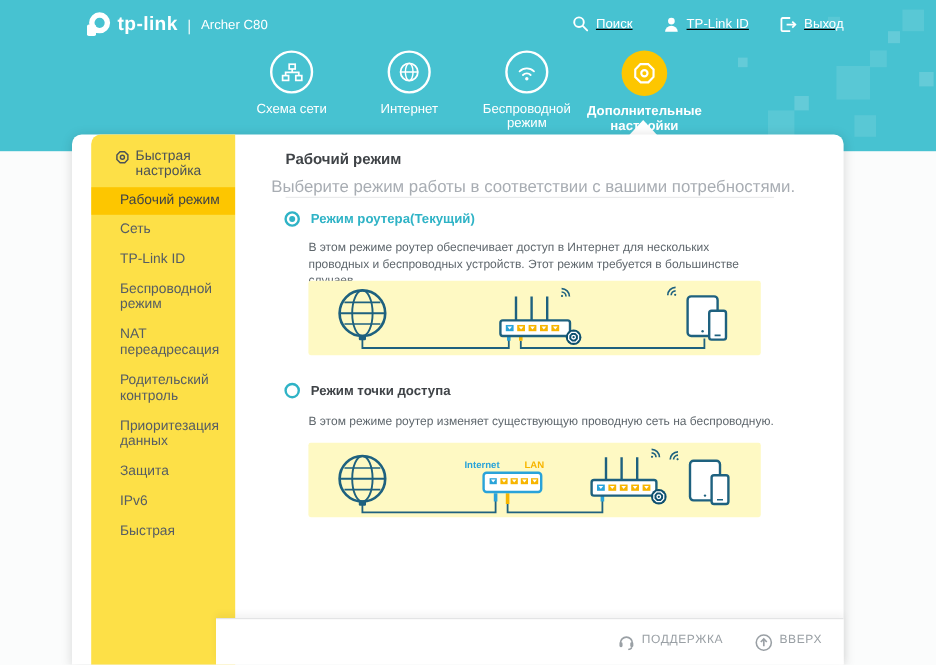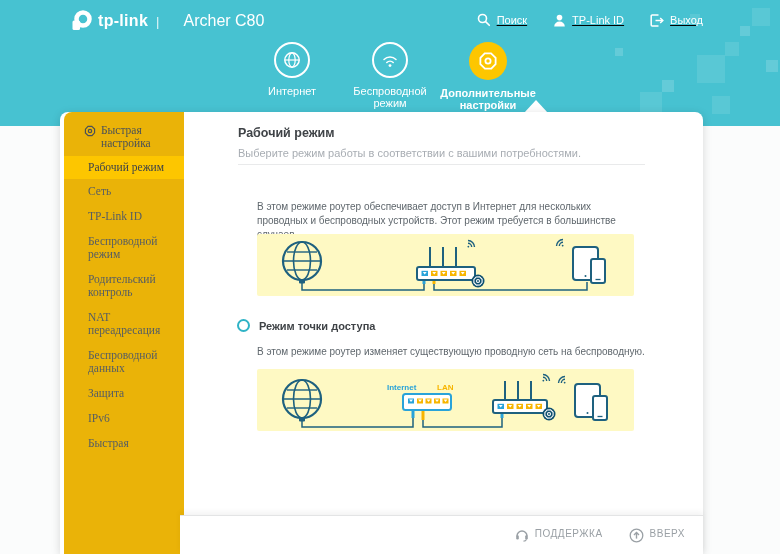--- a/index.html
+++ b/index.html
@@ -9,49 +9,49 @@
 
   
   .header { position:absolute; top:0; left:0; width:780px; height:126px; background:#47c2d1; }
   .deco { position:absolute; background:rgba(255,255,255,.10); }
   .deco.d2 { background:rgba(255,255,255,.16); }
 
   .topbar { position:absolute; top:0; left:0; right:0; height:40px; }
   .logo { position:absolute; left:70px; top:9px; display:flex; align-items:center; color:#fff; }
   .logo-text { font-size:16px; font-weight:bold; letter-spacing:.3px; margin-left:4px; }
   .logo-sep { margin:0 8px; font-size:13px; opacity:.85; }
-  .logo-model { font-size:16px;margin-left:16px; }
+  .logo-model { font-size:11px; }
   .utilities { position:absolute; right:77px; top:13px; display:flex; align-items:center; gap:26px;text-decoration:underline; }
   .util { display:flex; align-items:center; gap:6px; color:#fff; font-size:11px; cursor:pointer; }
 
   
   .nav { position:absolute; top:42px; left:50%; transform:translateX(-50%); display:flex; }
   .nav-item { width:98px; display:flex; flex-direction:column; align-items:center; cursor:pointer; }
   .nav-circle { width:36px; height:36px; border-radius:50%; border:2px solid #fff; display:flex; align-items:center; justify-content:center; }
   .nav-item.active .nav-circle { border:none; width:38px; height:38px; background:#fdc600; }
   .nav-label { margin-top:7px; font-size:11px; line-height:12px; color:#fff; text-align:center; }
   .nav-item.active .nav-label { font-weight:bold; }
   .pointer { position:absolute; top:100px; left:524px; width:0; height:0;
              border-left:12px solid transparent; border-right:12px solid transparent;
              border-bottom:13px solid #fff; }
 
   
   .card { position:absolute; left:60px; top:112px; width:643px; height:442px;
           background:#fff; border-radius:8px 8px 0 0; box-shadow:0 2px 10px rgba(0,0,0,.15); }
 
   
-  .sidebar { position:absolute; left:4px; top:0; bottom:0; width:120px; background:#eab308; border-radius:8px 0 0 0; overflow:hidden;font-family:Liberation Serif, serif; }
+  .sidebar { position:absolute; left:16px; top:0; bottom:0; width:120px; background:#fde047; border-radius:8px 0 0 0; overflow:hidden; }
   .side-item { padding:6px 10px 6px 24px; font-size:11.5px; line-height:13px; color:#565d63; cursor:pointer; }
   .side-item.first { padding-top:12px; padding-left:20px; display:flex; gap:5px; color:#4a5157; }
   .side-item.selected { background:#fdc600; color:#3e4347; height:23px; line-height:23px; padding:0 10px 0 24px; }
 
   
   .content { position:absolute; left:120px; top:0; right:0; bottom:0; }
   .page-title { position:absolute; left:58px; top:14px; font-size:12.5px; font-weight:bold; color:#3f4347; }
-  .page-subtitle { position:absolute; left:58px; top:35px; font-size:11px; color:#a8adb3; }
+  .page-subtitle { position:absolute; left:46px; top:35px; font-size:14px; color:#a8adb3; }
   .divider { position:absolute; left:58px; right:58px; top:52px; height:1px; background:#e9eaeb; }
 
   .radio-row { position:absolute; display:flex; align-items:center; gap:9px; cursor:pointer; }
   .radio { width:13px; height:13px; border-radius:50%; border:2px solid #2fb3c6; background:#fff; position:relative; flex:0 0 auto; }
   .radio.on::after { content:""; position:absolute; left:2px; top:2px; width:5px; height:5px; border-radius:50%; background:#2fb3c6; }
   .radio-label { font-size:11px; font-weight:bold; color:#3f4347; }
   .radio-label.teal { color:#2fb3c6; }
 
   .desc { position:absolute; left:77px; font-size:10px; line-height:14px; color:#5f676d; max-width:360px; }
   .panel { position:absolute; left:77px; width:377px; height:62px; background:#fef9c3; border-radius:2px; }
@@ -112,20 +112,31 @@
             <polyline points="10.2,4 12.8,6.5 10.2,9" fill="none" stroke="#fff" stroke-width="1.5"></polyline>
           </svg>
           <span>Выход</span>
         </div>
       </div>
     </div>
 
     <div class="nav">
       <div class="nav-item">
         <div class="nav-circle">
+          <svg width="19" height="17" viewBox="0 0 19 17">
+            <rect x="7" y="1.5" width="5" height="4" fill="none" stroke="#fff" stroke-width="1.4"></rect>
+            <rect x="1.5" y="11" width="5" height="4" fill="none" stroke="#fff" stroke-width="1.4"></rect>
+            <rect x="12.5" y="11" width="5" height="4" fill="none" stroke="#fff" stroke-width="1.4"></rect>
+            <path d="M9.5,5.5 V8.3 M4,11 V8.3 H15 V11" fill="none" stroke="#fff" stroke-width="1.4"></path>
+          </svg>
+        </div>
+        <div class="nav-label">Схема сети</div>
+      </div>
+      <div class="nav-item">
+        <div class="nav-circle">
           <svg width="18" height="18" viewBox="0 0 18 18">
             <circle cx="9" cy="9" r="7.2" fill="none" stroke="#fff" stroke-width="1.5"></circle>
             <ellipse cx="9" cy="9" rx="3.2" ry="7.2" fill="none" stroke="#fff" stroke-width="1.2"></ellipse>
             <line x1="1.8" y1="9" x2="16.2" y2="9" stroke="#fff" stroke-width="1.2"></line>
           </svg>
         </div>
         <div class="nav-label">Интернет</div>
       </div>
       <div class="nav-item">
         <div class="nav-circle">
@@ -166,44 +177,48 @@
       <div class="side-item">
         <span>Сеть</span>
       </div>
       <div class="side-item">
         <span>TP-Link ID</span>
       </div>
       <div class="side-item">
         <span>Беспроводной режим</span>
       </div>
       <div class="side-item">
+        <span>NAT переадресация</span>
+      </div>
+      <div class="side-item">
         <span>Родительский контроль</span>
       </div>
       <div class="side-item">
-        <span>NAT переадресация</span>
-      </div>
-      <div class="side-item">
-        <span>Беспроводной данных</span>
+        <span>Приоритезация данных</span>
       </div>
       <div class="side-item">
         <span>Защита</span>
       </div>
       <div class="side-item">
         <span>IPv6</span>
       </div>
       <div class="side-item">
         <span>Быстрая</span>
       </div>
     </div>
 
     <div class="content">
       <div class="page-title">Рабочий режим</div>
       <div class="page-subtitle">Выберите режим работы в соответствии с вашими потребностями.</div>
       <div class="divider"></div>
 
+      <div class="radio-row" style="left:57px; top:64px;">
+        <span class="radio on"></span>
+        <span class="radio-label teal">Режим роутера(Текущий)</span>
+      </div>
       <div class="desc" style="top:88px;">В этом режиме роутер обеспечивает доступ в Интернет для нескольких проводных и беспроводных устройств. Этот режим требуется в большинстве случаев.</div>
       <div class="panel" style="top:122px;">
         <svg width="377" height="62" viewBox="0 0 377 62">
 
           <path d="M45,48 L45,56 L167,56 L167,48" fill="none" stroke="#1e617f" stroke-width="1.5"></path>
           <path d="M177,50 L177,56 L330,56 L330,48" fill="none" stroke="#1e617f" stroke-width="1.5"></path>
           <line x1="167" y1="44" x2="167" y2="50" stroke="#29a3d9" stroke-width="3"></line>
           <line x1="177" y1="44" x2="177" y2="50" stroke="#f7b500" stroke-width="3"></line>
 
           <g>

